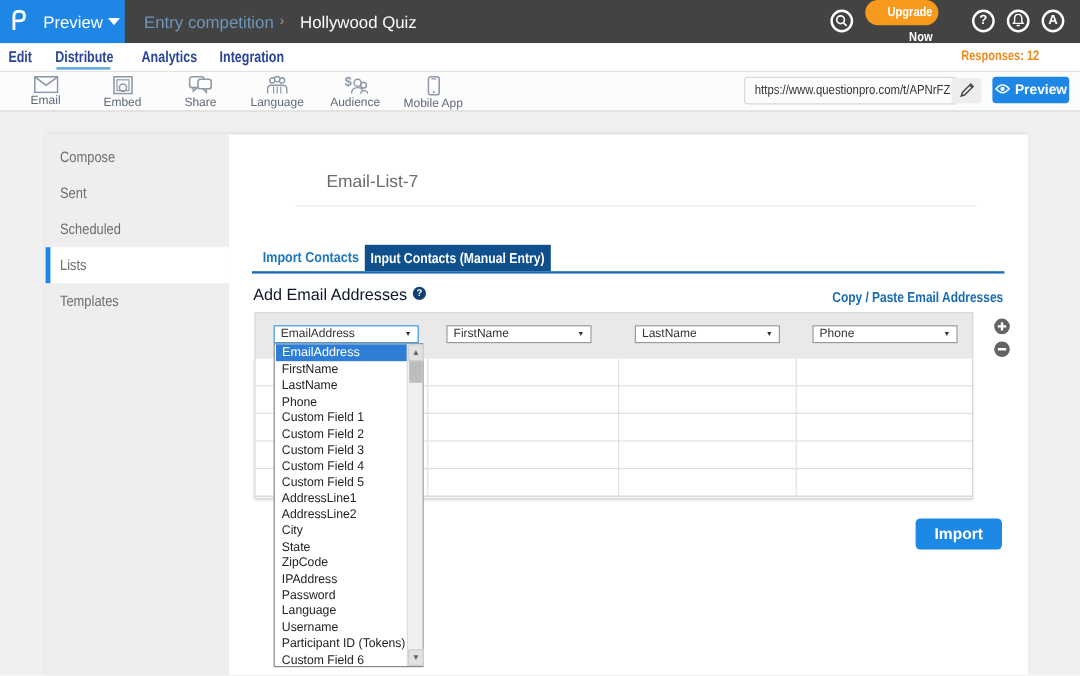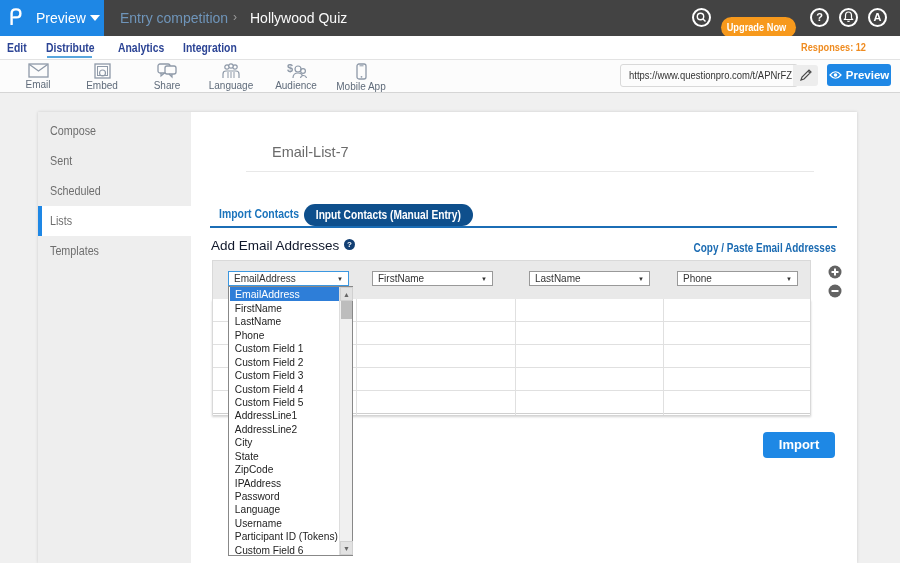--- a/index.html
+++ b/index.html
@@ -9,21 +9,21 @@
 
 
 #topbar { left:0; top:0; width:900px; height:36px; background:#434343; }
 #logoarea { left:0; top:0; width:104px; height:36px; background:#1e87e5; }
 #surveys { left:36px; top:10px; color:#fff; font-size:14px; }
 #caret { left:90px; top:15px; width:0; height:0; border-left:5px solid transparent; border-right:5px solid transparent; border-top:6px solid #fff; }
 #crumb1 { left:120px; top:10px; color:#6f95ba; font-size:14px; }
 #crumbsep { left:233px; top:10px; color:#9a9a9a; font-size:12px; }
 #crumb2 { left:250px; top:10px; color:#fbfbfb; font-size:14px; }
 .topcircle { width:19px; height:19px; border:2px solid #fff; border-radius:50%; top:8px; color:#fff; text-align:center; font-size:11px; font-weight:bold; line-height:15px; }
-#upgrade { left:721px; top:17px; width:75px; height:21px; background:#f7991c; border-radius:11px; color:#fff; font-size:11px; font-weight:bold; text-align:left; line-height:21px; }
+#upgrade { left:721px; top:0; width:61px; height:21px; background:#f7991c; border-radius:11px; color:#fff; font-size:11px; font-weight:bold; text-align:right; line-height:21px; }
 
 
 #navrow { left:0; top:36px; width:900px; height:24px; background:#fff; border-bottom:1px solid #e3e3e3; }
 .navitem { top:40px; font-size:13px; font-weight:bold; color:#2c4495; transform:scaleX(0.8); transform-origin:0 0; white-space:nowrap; }
 #distunder { left:47px; top:56px; width:45px; height:2px; background:#58a6dd; }
 #responses { left:0; top:41px; width:866px; text-align:right; font-size:11.5px; font-weight:bold; color:#ef8b1f; transform:scaleX(0.8); transform-origin:100% 0; }
 
 
 #toolbar { left:0; top:60px; width:900px; height:33px; background:#fcfcfc; border-bottom:1px solid #d5d5d5; }
 .tool { top:63px; width:60px; text-align:center; color:#5f6b7a; }
@@ -37,21 +37,21 @@
 #panel { left:38px; top:112px; width:819px; height:451px; background:#fff; box-shadow:0 0 3px rgba(0,0,0,0.15); }
 #sidebar { left:38px; top:112px; width:153px; height:451px; background:#eeeeee; }
 .sideitem { left:50px; width:150px; font-size:12.5px; color:#6e6e6e; transform:scaleX(0.86); transform-origin:0 0; white-space:nowrap; }
 #sideactive { left:38px; top:206px; width:153px; height:30px; background:#fff; border-left:4px solid #1e87e5; }
 #sideactivetext { left:50px; top:214px; font-size:12.5px; color:#6e6e6e; transform:scaleX(0.86); transform-origin:0 0; }
 
 
 #title { left:272px; top:144px; font-size:14.5px; color:#6b6b6b; }
 #titleline { left:246px; top:171px; width:568px; height:1px; background:#e8e8e8; }
 #tab1 { left:219px; top:207px; font-size:12px; font-weight:bold; color:#1b74bc; transform:scaleX(0.87); transform-origin:0 0; white-space:nowrap; }
-#tab2 { left:304px; top:204px; width:169px; height:22px; background:#0e4f8c; color:#fff; font-size:12px; font-weight:bold; display:flex; justify-content:center; align-items:center;border-radius:11px; }
+#tab2 { left:304px; top:204px; width:155px; height:22px; background:#0e4f8c; color:#fff; font-size:12px; font-weight:bold; display:flex; justify-content:center; align-items:center; }
 #tabline { left:210px; top:226px; width:627px; height:2px; background:#1b6db5; }
 #addemail { left:211px; top:238px; font-size:13.5px; color:#0f172a; }
 #helpq { left:344px; top:239px; width:11px; height:11px; background:#123f73; border-radius:50%; color:#fff; font-size:8px; font-weight:bold; text-align:center; line-height:11px; }
 #copypaste { left:500px; top:241px; width:336px; text-align:right; font-size:12px; font-weight:bold; color:#1b6bb2; transform:scaleX(0.83); transform-origin:100% 0; }
 
 
 #thead { left:212px; top:260px; width:599px; height:39px; background:#e9e9e9; border:1px solid #d9d9d9; border-bottom:none; }
 #tbody { left:212px; top:299px; width:599px; height:116px; border-left:1px solid #d9d9d9; border-right:1px solid #d9d9d9; box-shadow:0 2px 2px rgba(0,0,0,0.18); background:#fff; }
 .trow { position:absolute; left:0; width:597px; height:23px; border-bottom:1px solid #e0e0e0; }
 .tcol { position:absolute; top:0; width:1px; height:116px; background:#e0e0e0; }

